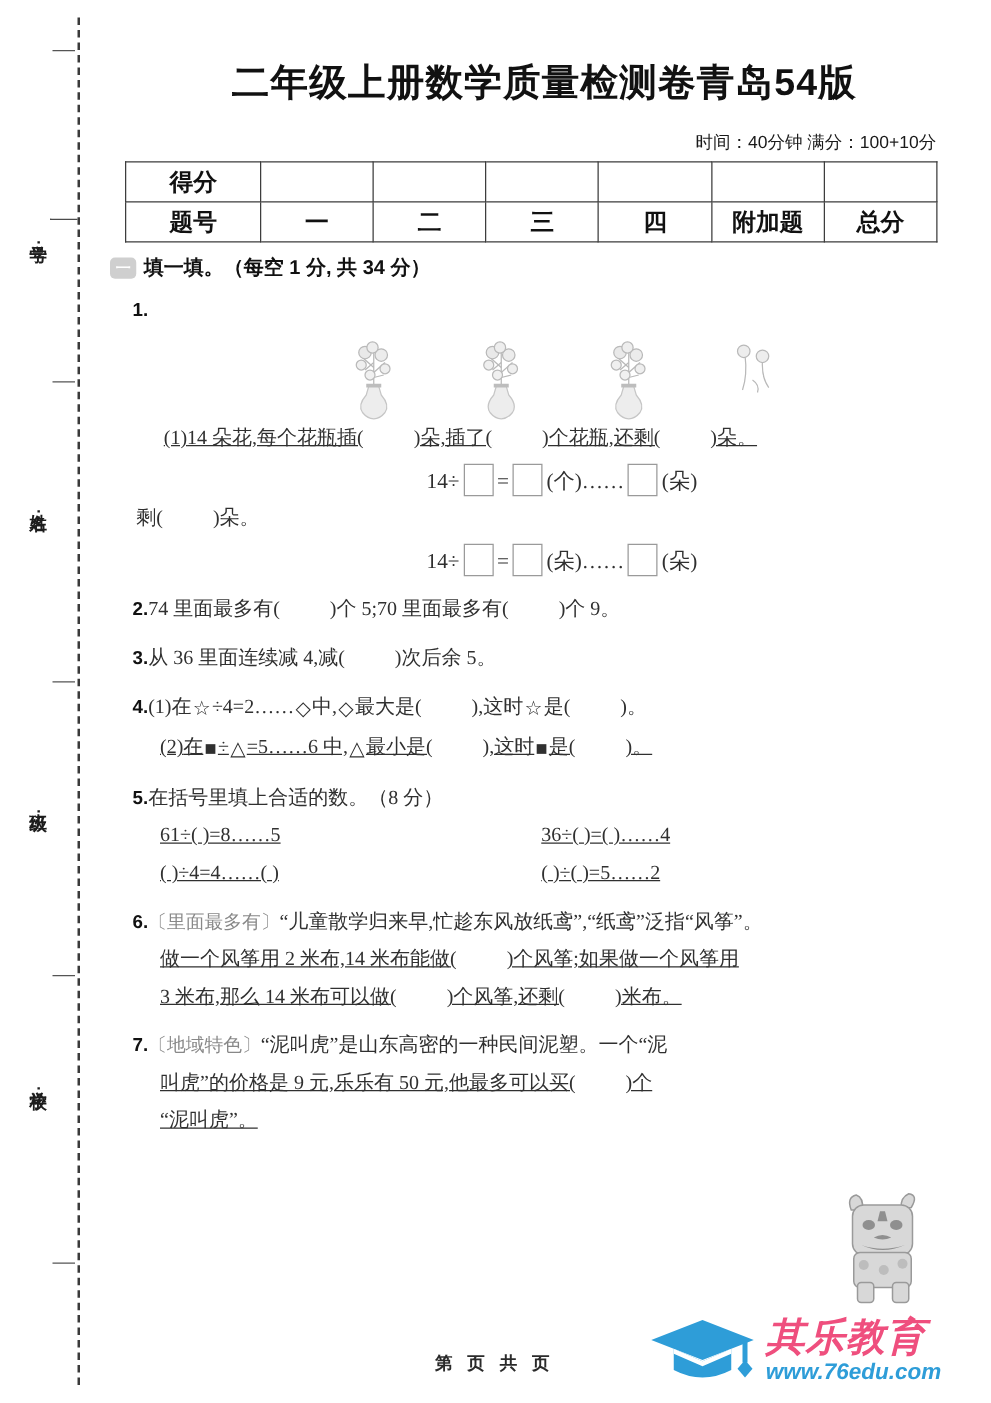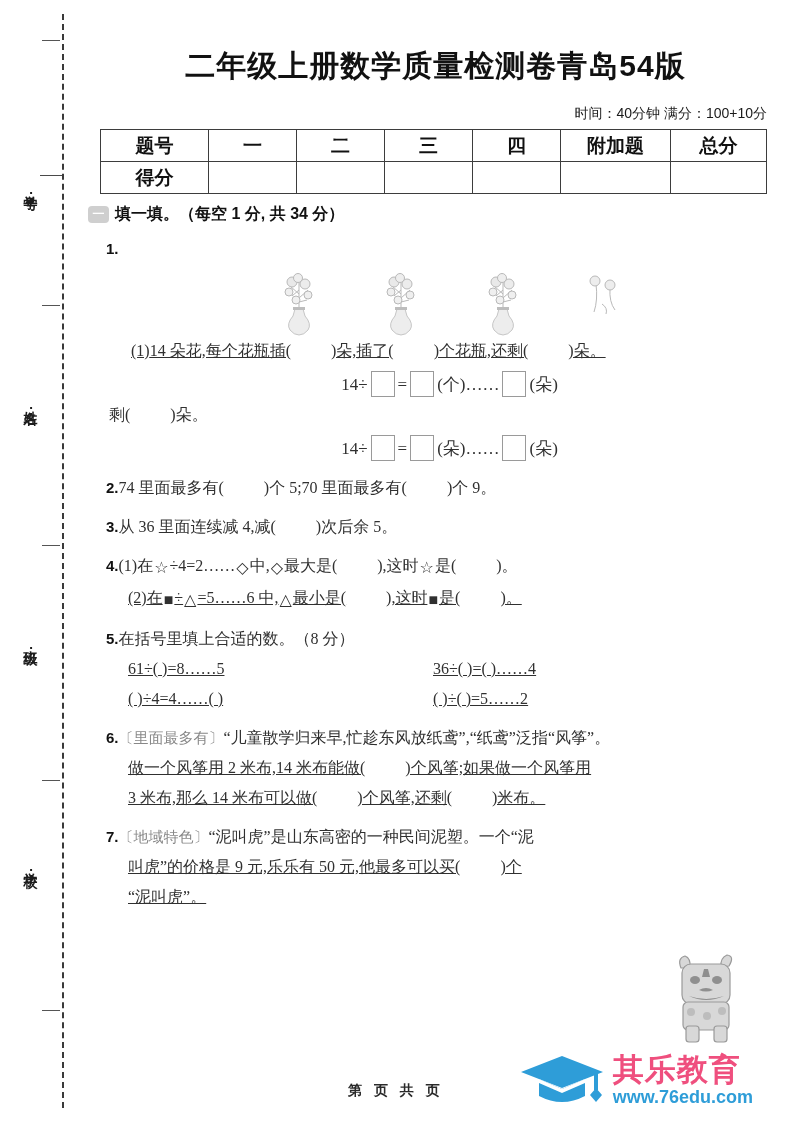--- a/index.html
+++ b/index.html
@@ -61,21 +61,21 @@
     font-size: 26px;
     text-align: center;
     margin-top: 14px;
     color: #111;
   }
 
   .meta-line {
     font-family: "Liberation Sans", "DejaVu Sans", sans-serif;
     font-size: 14px;
     text-align: right;
-    padding-right: 26px;
+    padding-right: 44px;
     margin-top: 18px;
     color: #1a1a1a;
   }
 
   
   table.score-table {
     border-collapse: collapse;
     margin: 6px 0 0 22px;
     width: 650px;
     table-layout: fixed;
@@ -150,21 +150,21 @@
   }
   .page-no {
     position: absolute; left: 348px; bottom: 14px;
     font-family: "Liberation Sans", "DejaVu Sans", sans-serif;
     font-size: 14px; letter-spacing: 4px; color: #2a2a2a; font-weight: 700;
   }
   .logo {
     position: absolute; right: 40px; bottom: 4px;
     display: flex; align-items: center; gap: 8px;
   }
-  .logo-text { display: flex; flex-direction: column; line-height: 1; }
+  .logo-text { display: flex; flex-direction: column; line-height: 1; font-style: italic; }
   .brand {
     font-family: "Liberation Sans", "DejaVu Sans", sans-serif;
     font-size: 31px; font-weight: 700; color: #ef4f7e; letter-spacing: 1px;
   }
   .brand-url {
     font-family: "Liberation Sans", "DejaVu Sans", sans-serif;
     font-size: 18px; font-weight: 700; color: #2e9dd8; margin-top: 3px;
   }
 </style>
 </head>
@@ -198,36 +198,36 @@
 </div>
 
 <div id="page">
 
   <div class="title-main">二年级上册数学质量检测卷青岛54版</div>
   <div class="meta-line">时间：40分钟  满分：100+10分</div>
 
   <table class="score-table">
     <tbody>
         <tr>
+      <td class="col-head">得分</td>
+      <td></td>
+      <td></td>
+      <td></td>
+      <td></td>
+      <td></td>
+      <td></td>
+    </tr>
+    <tr>
       <td class="col-head">题号</td>
       <td class="col-num">一</td>
       <td class="col-num">二</td>
       <td class="col-num">三</td>
       <td class="col-num">四</td>
       <td class="col-extra">附加题</td>
       <td class="col-total">总分</td>
-    </tr>
-    <tr>
-      <td class="col-head">得分</td>
-      <td></td>
-      <td></td>
-      <td></td>
-      <td></td>
-      <td></td>
-      <td></td>
     </tr>
   </tbody>
     </table>
 
   <div class="section-head">
     <span class="sec-badge">一</span>
     <span>填一填。</span>
     <span class="sec-points">（每空 1 分, 共 34 分）</span>
   </div>
 

